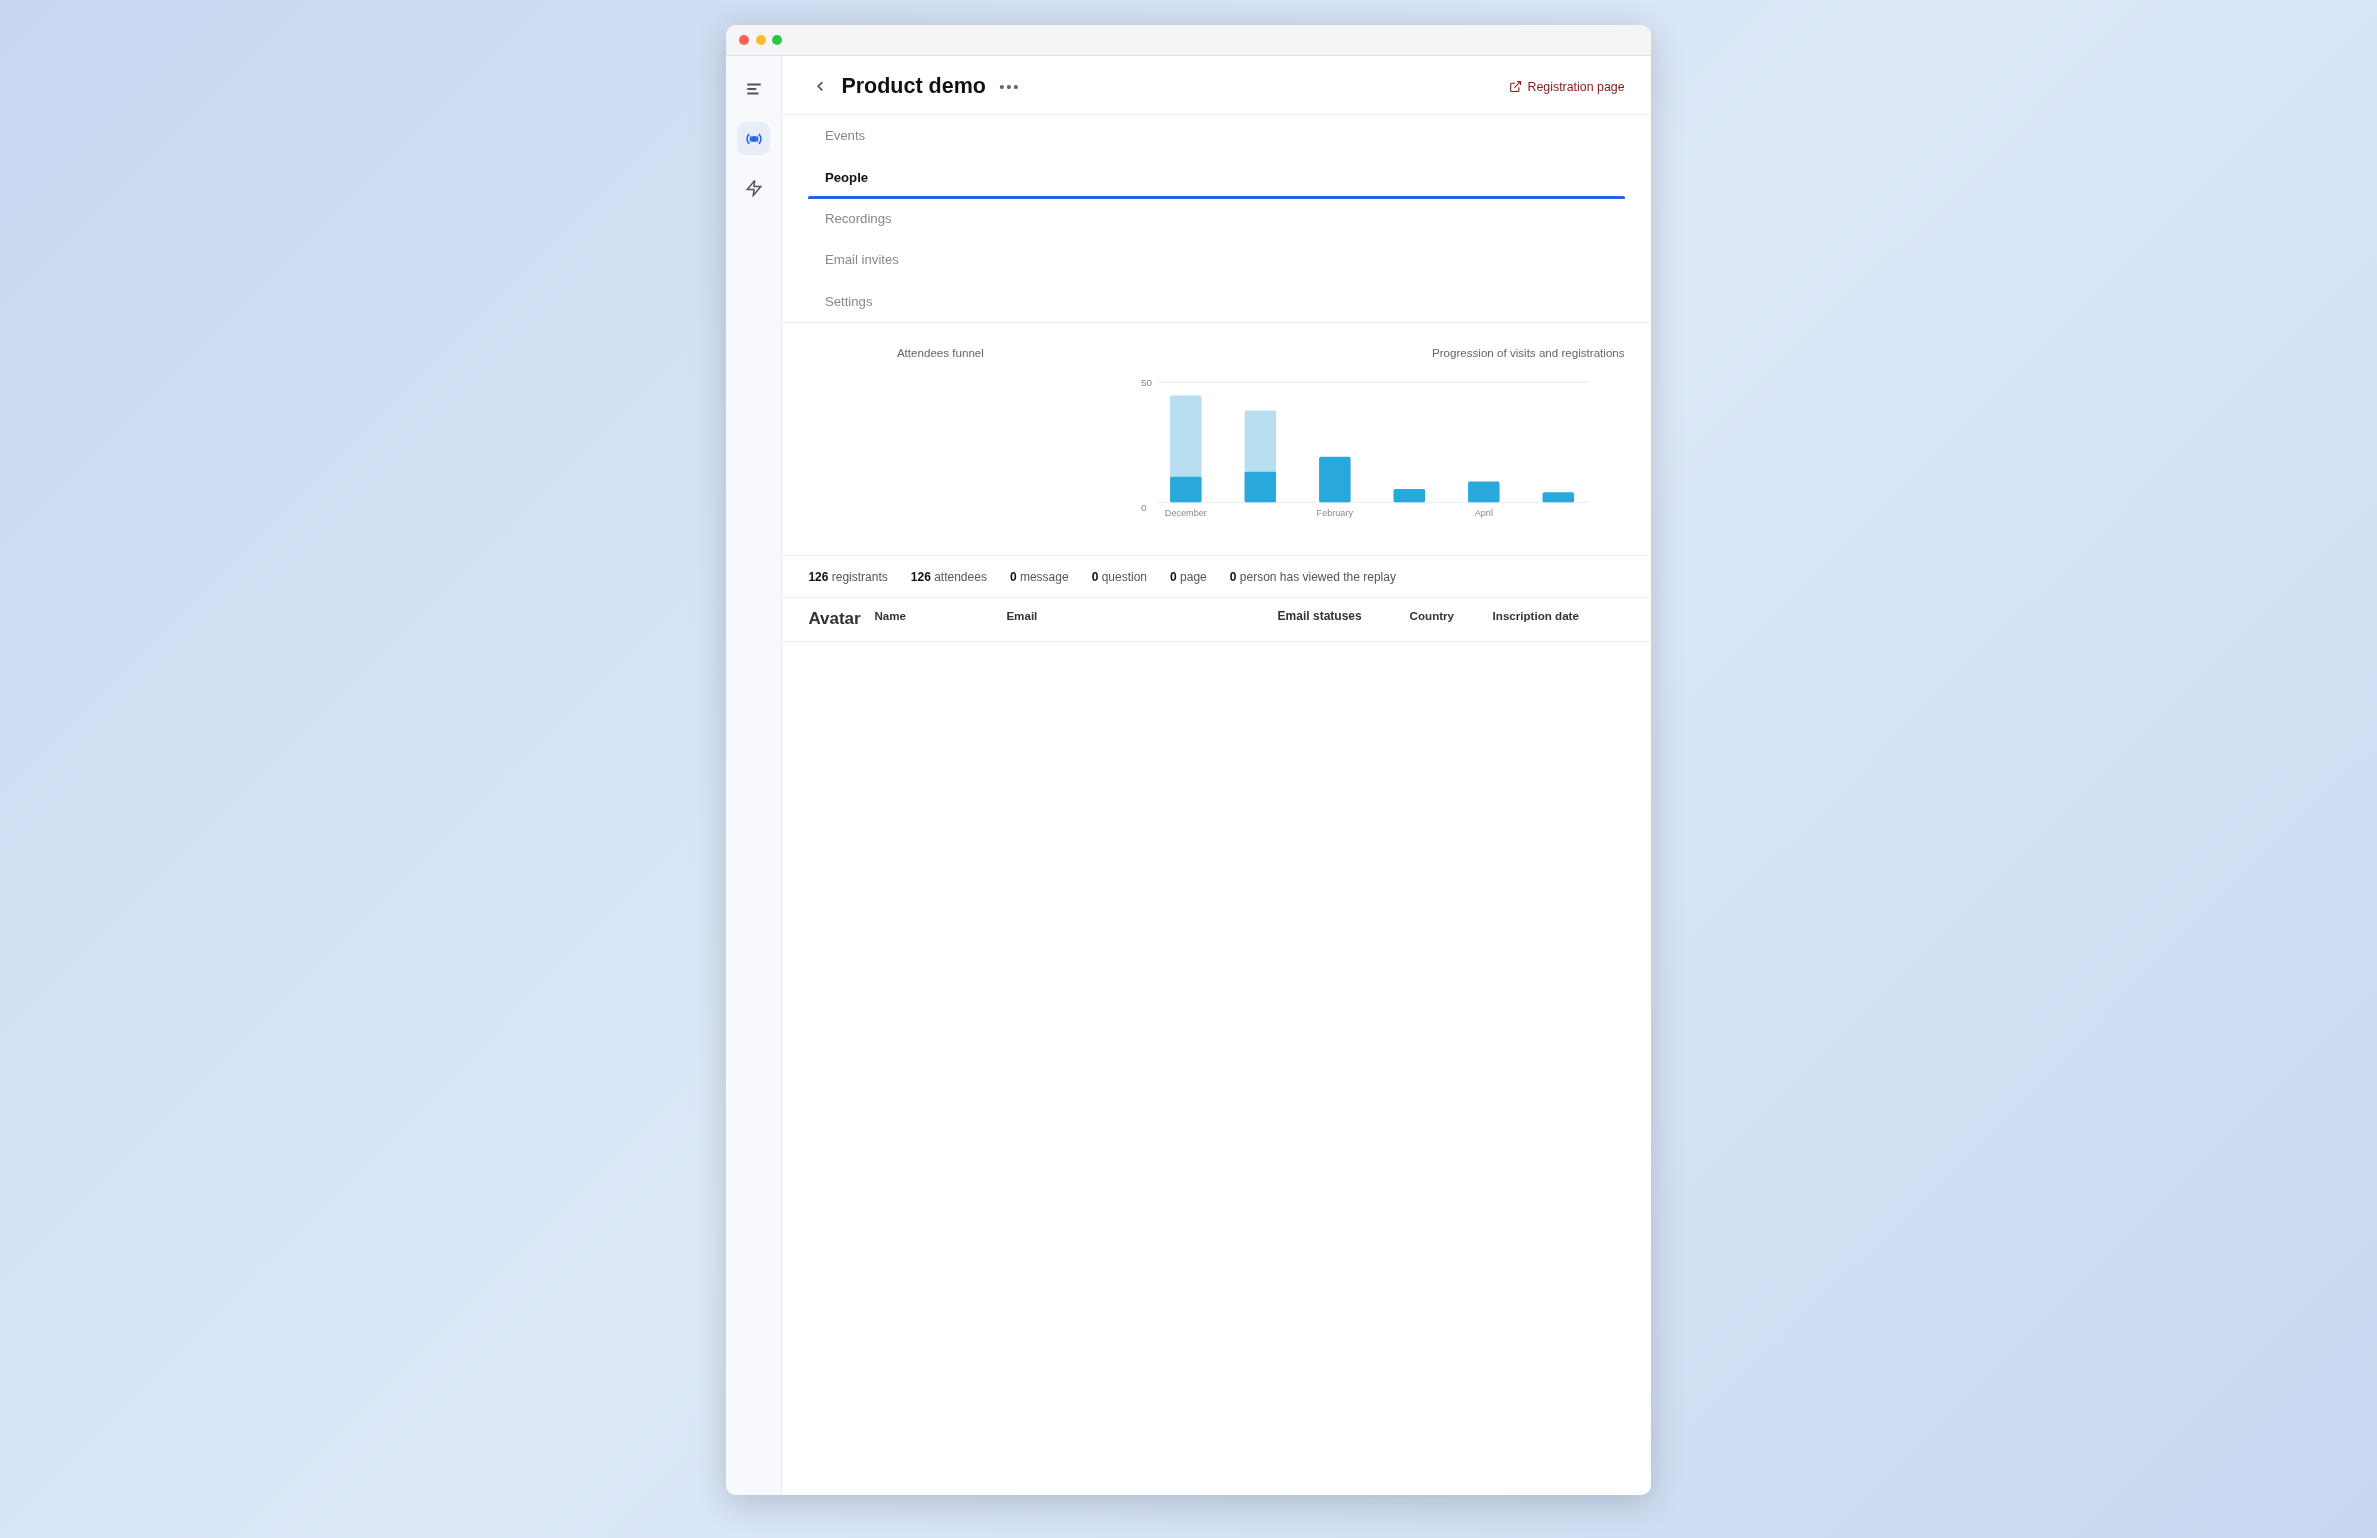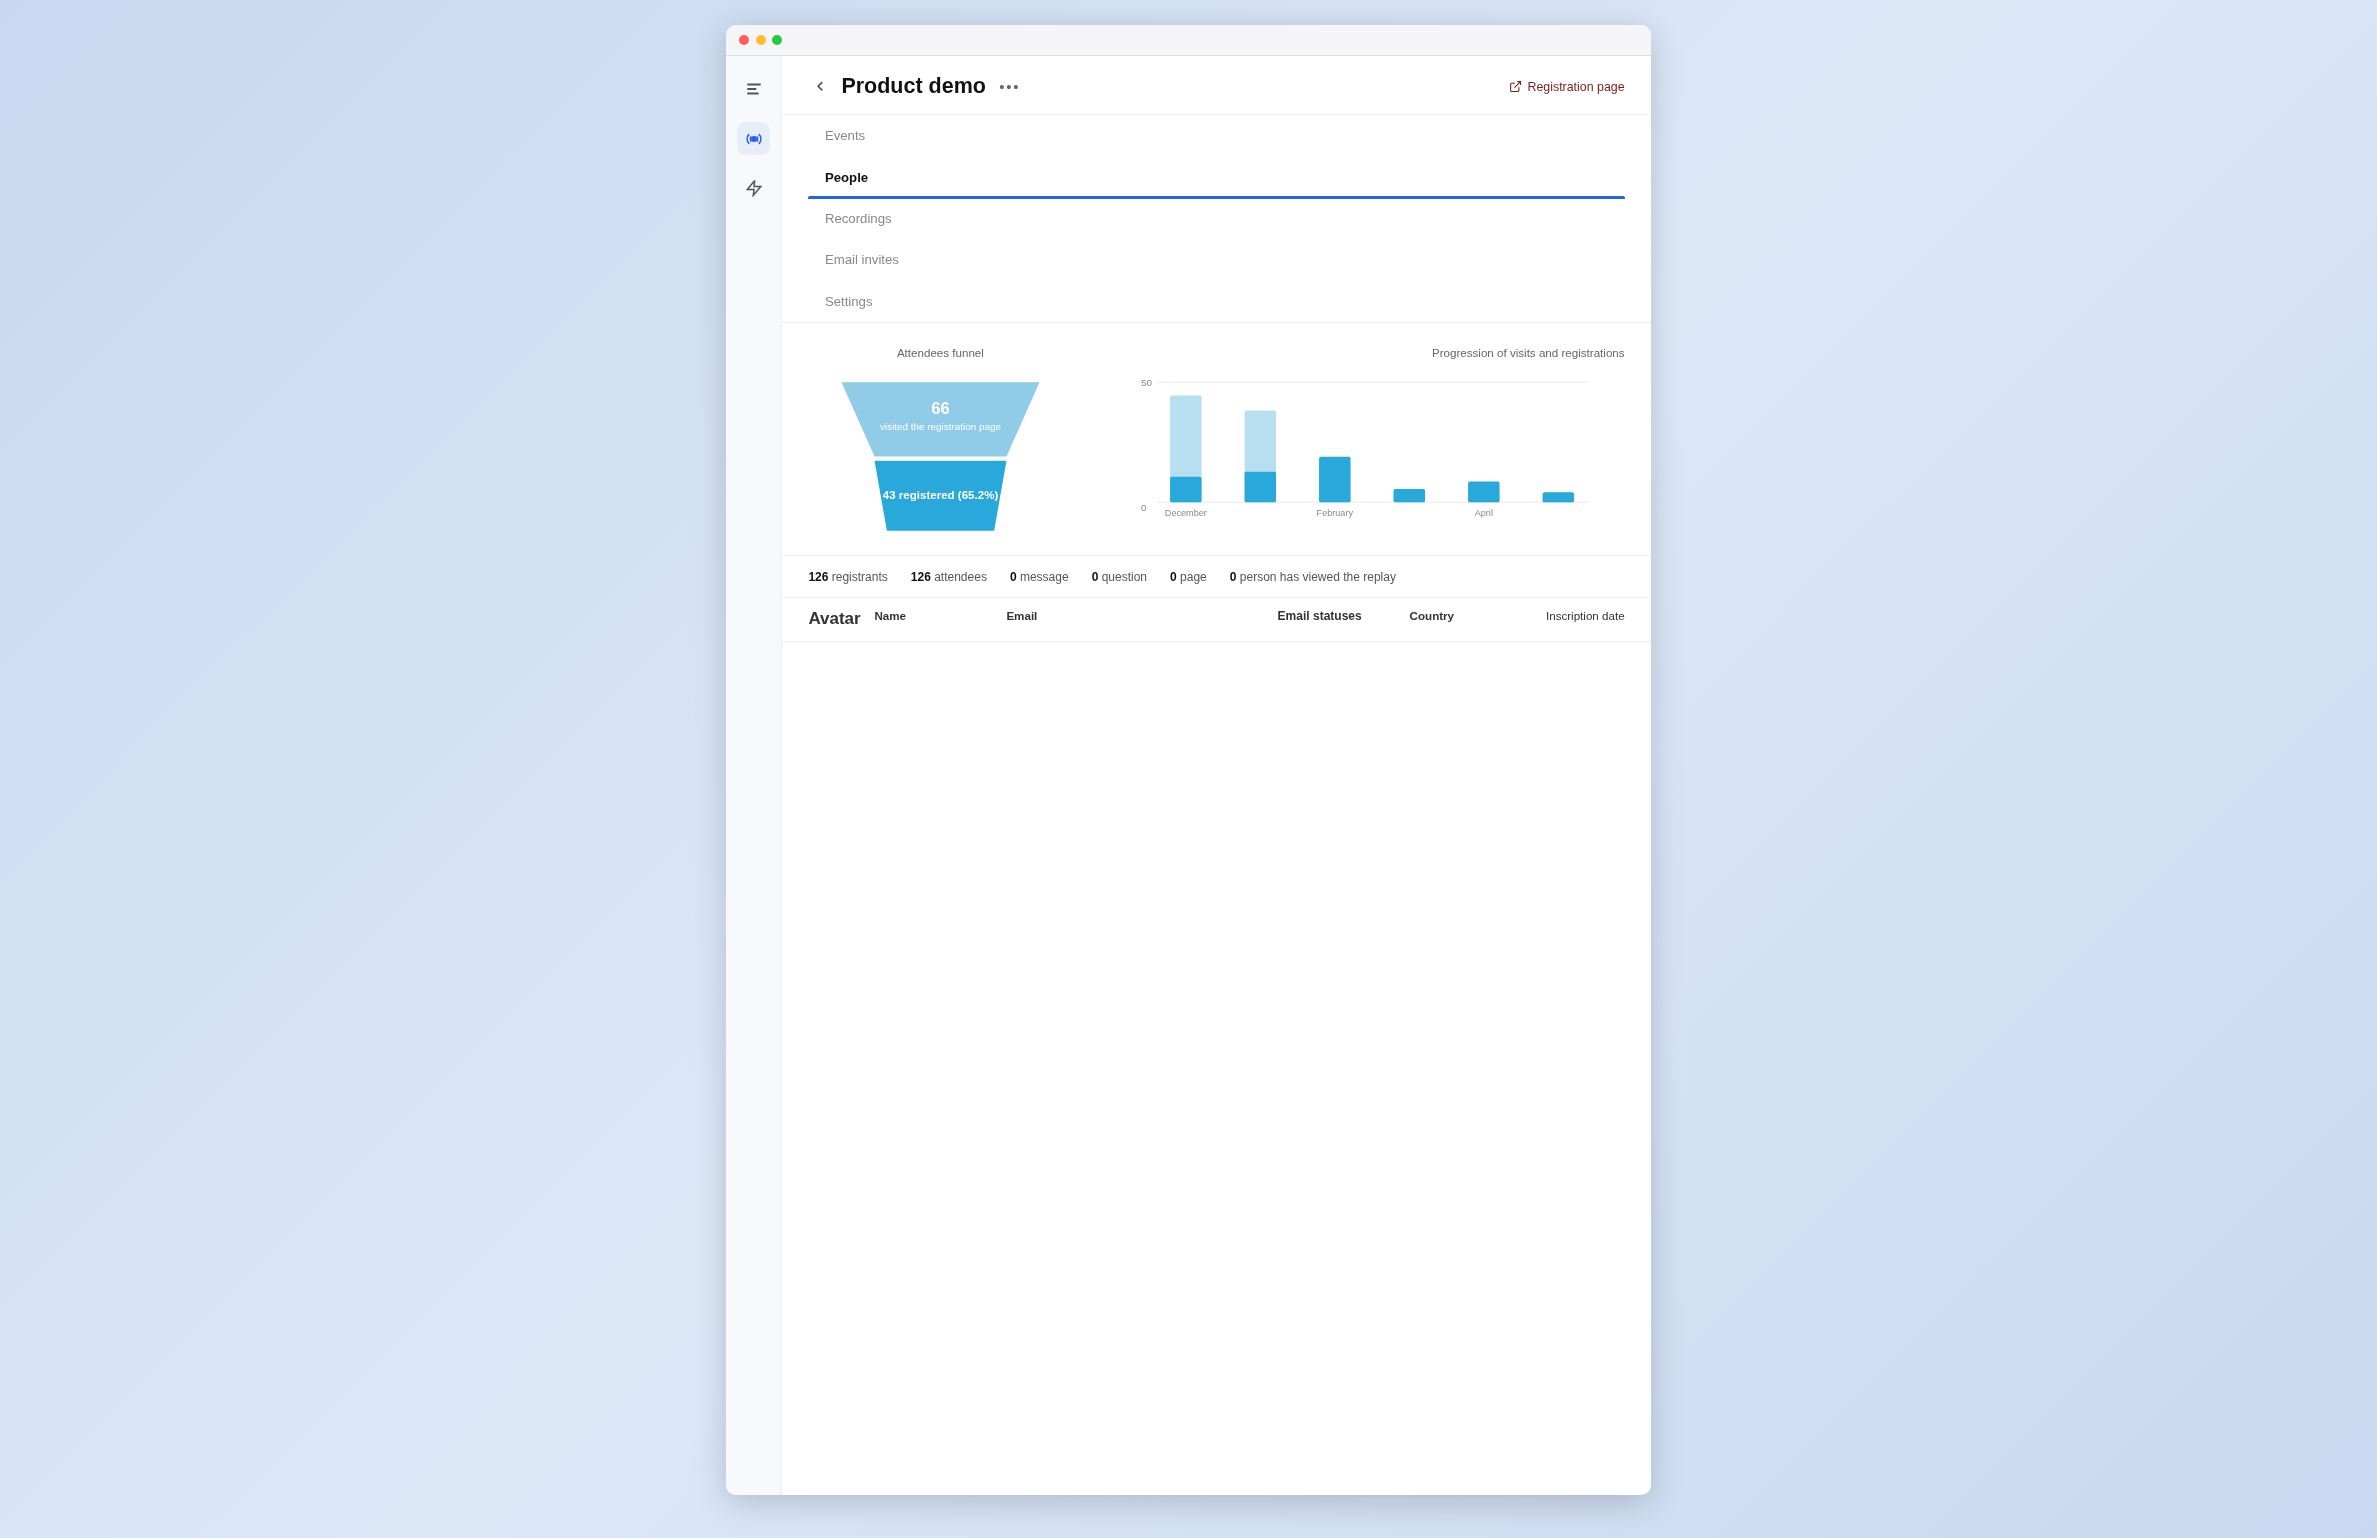--- a/index.html
+++ b/index.html
@@ -244,21 +244,21 @@
       display: flex;
       padding: 11.6px 26.4px;
       border-bottom: 0.8px solid #e8edf5;
       gap: 0;
     }
     .col-avatar { flex: 0 0 66px; font-size: 17px; font-weight: 600; color: #333; }
     .col-name { flex: 0 0 132px; font-size: 11.6px; font-weight: 600; color: #333; }
     .col-email { flex: 1; font-size: 11.6px; font-weight: 600; color: #333; }
     .col-email-status { flex: 0 0 132px; font-size: 12px; font-weight: 600; color: #333; }
     .col-country { flex: 0 0 83px; font-size: 11.6px; font-weight: 600; color: #333; }
-    .col-date { flex: 0 0 132px; font-size: 11.6px; font-weight: 400; color: #333; text-align: right; }
+    .col-date { flex: 0 0 132px; font-size: 11.6px; font-weight: 700; color: #333; }
   </style>
 </head>
 <body>
 
 <div class="window">
   <div class="titlebar">
     <div class="dot dot-red"></div>
     <div class="dot dot-yellow"></div>
     <div class="dot dot-green"></div>
   </div>
@@ -314,33 +314,20 @@
         <div class="tab active">People</div>
         <div class="tab">Recordings</div>
         <div class="tab">Email invites</div>
         <div class="tab">Settings</div>
       </div>
 
       <div class="charts-section">
 
         <div class="funnel-area">
           <div class="section-title">Attendees funnel</div>
-          <div class="funnel-container">
-            <svg width="215" height="165" viewBox="0 0 260 200">
-
-              <polygon points="10,10 250,10 210,100 50,100" fill="#90cce8"></polygon>
-
-              <polygon points="50,105 210,105 195,190 65,190" fill="#29a8dc"></polygon>
-
-              <text x="130" y="48" text-anchor="middle" fill="white" font-size="20" font-weight="700">66</text>
-              <text x="130" y="68" text-anchor="middle" fill="white" font-size="12">visited the registration page</text>
-
-              <text x="130" y="152" text-anchor="middle" fill="white" font-size="14" font-weight="600">43 registered (65.2%)</text>
-            </svg>
-          </div>
         </div>
 
         <div class="chart-area">
           <div class="section-title chart-title-right">Progression of visits and registrations</div>
           <div class="bar-chart-wrapper">
             <svg width="100%" height="149" viewBox="0 0 560 180">
 
               <text x="10" y="15" font-size="12" fill="#888">50</text>
               <text x="10" y="165" font-size="12" fill="#888">0</text>
 

